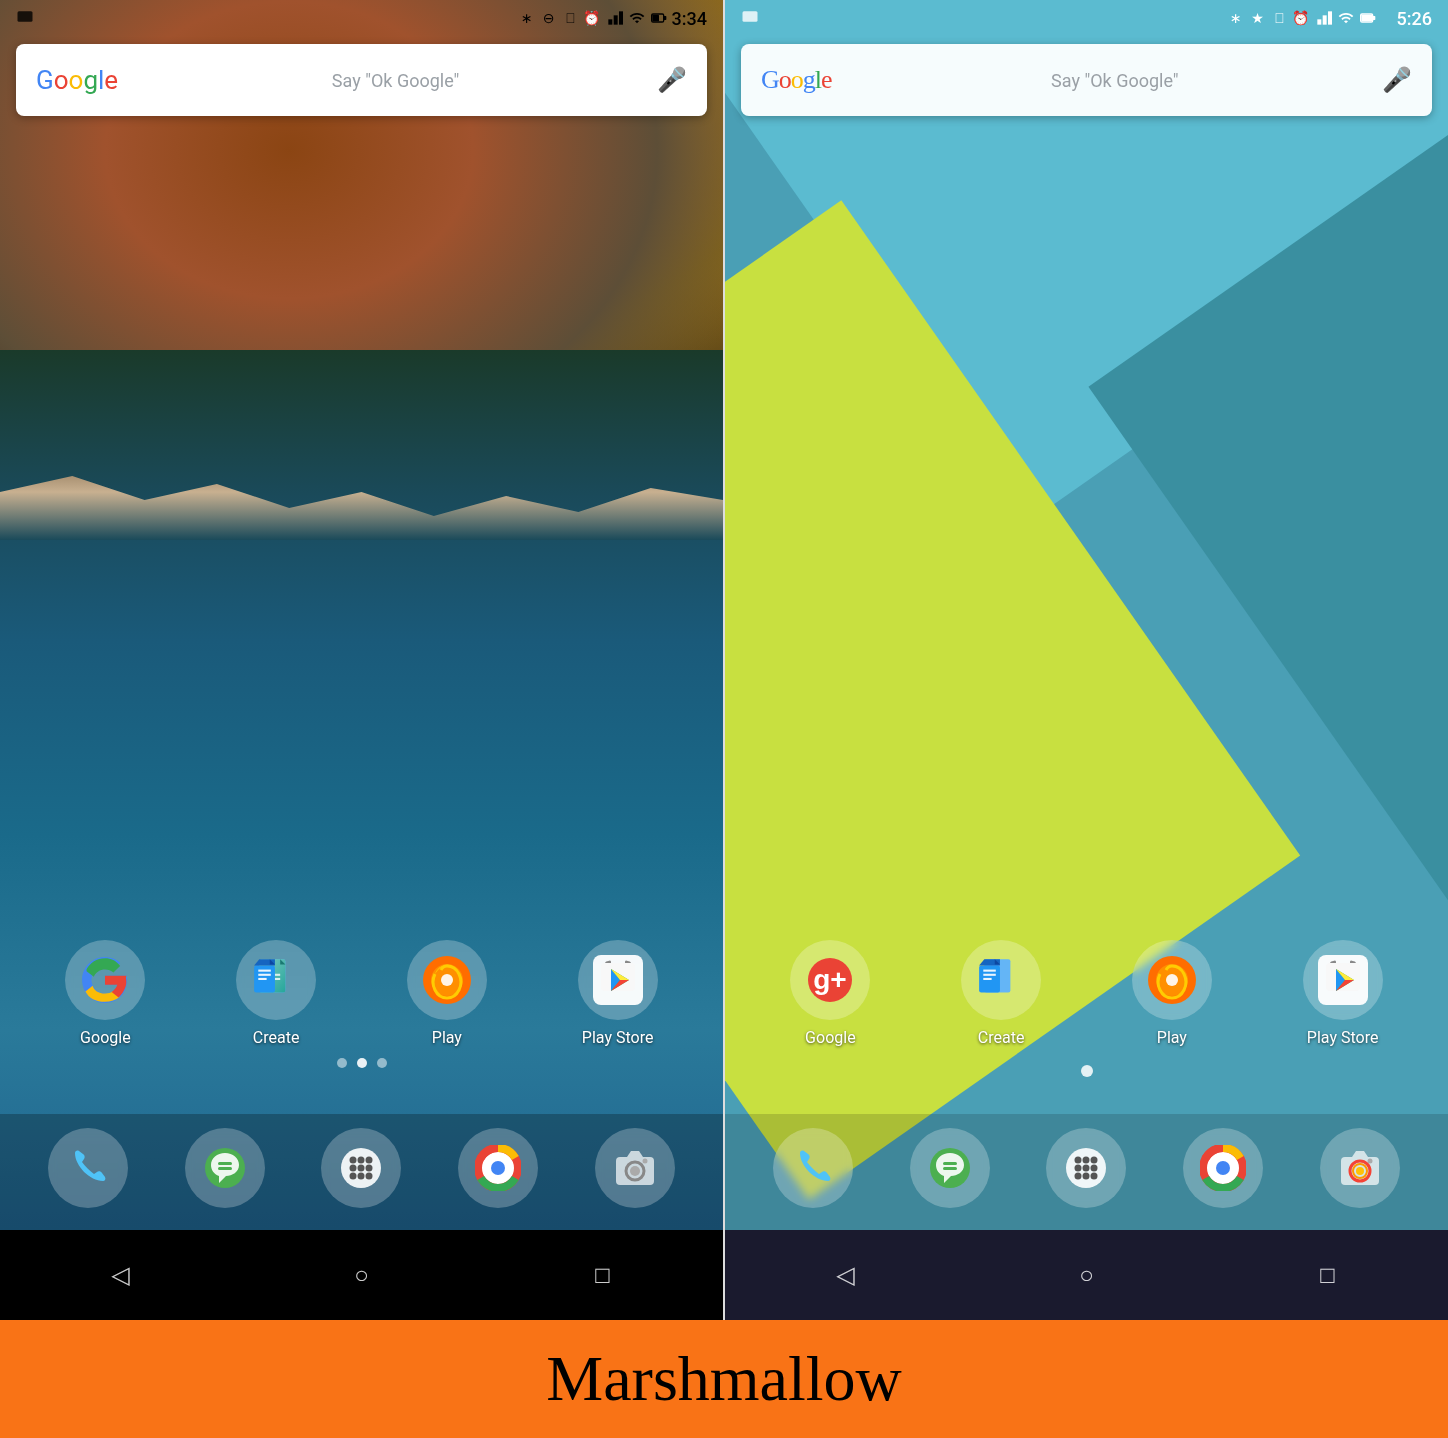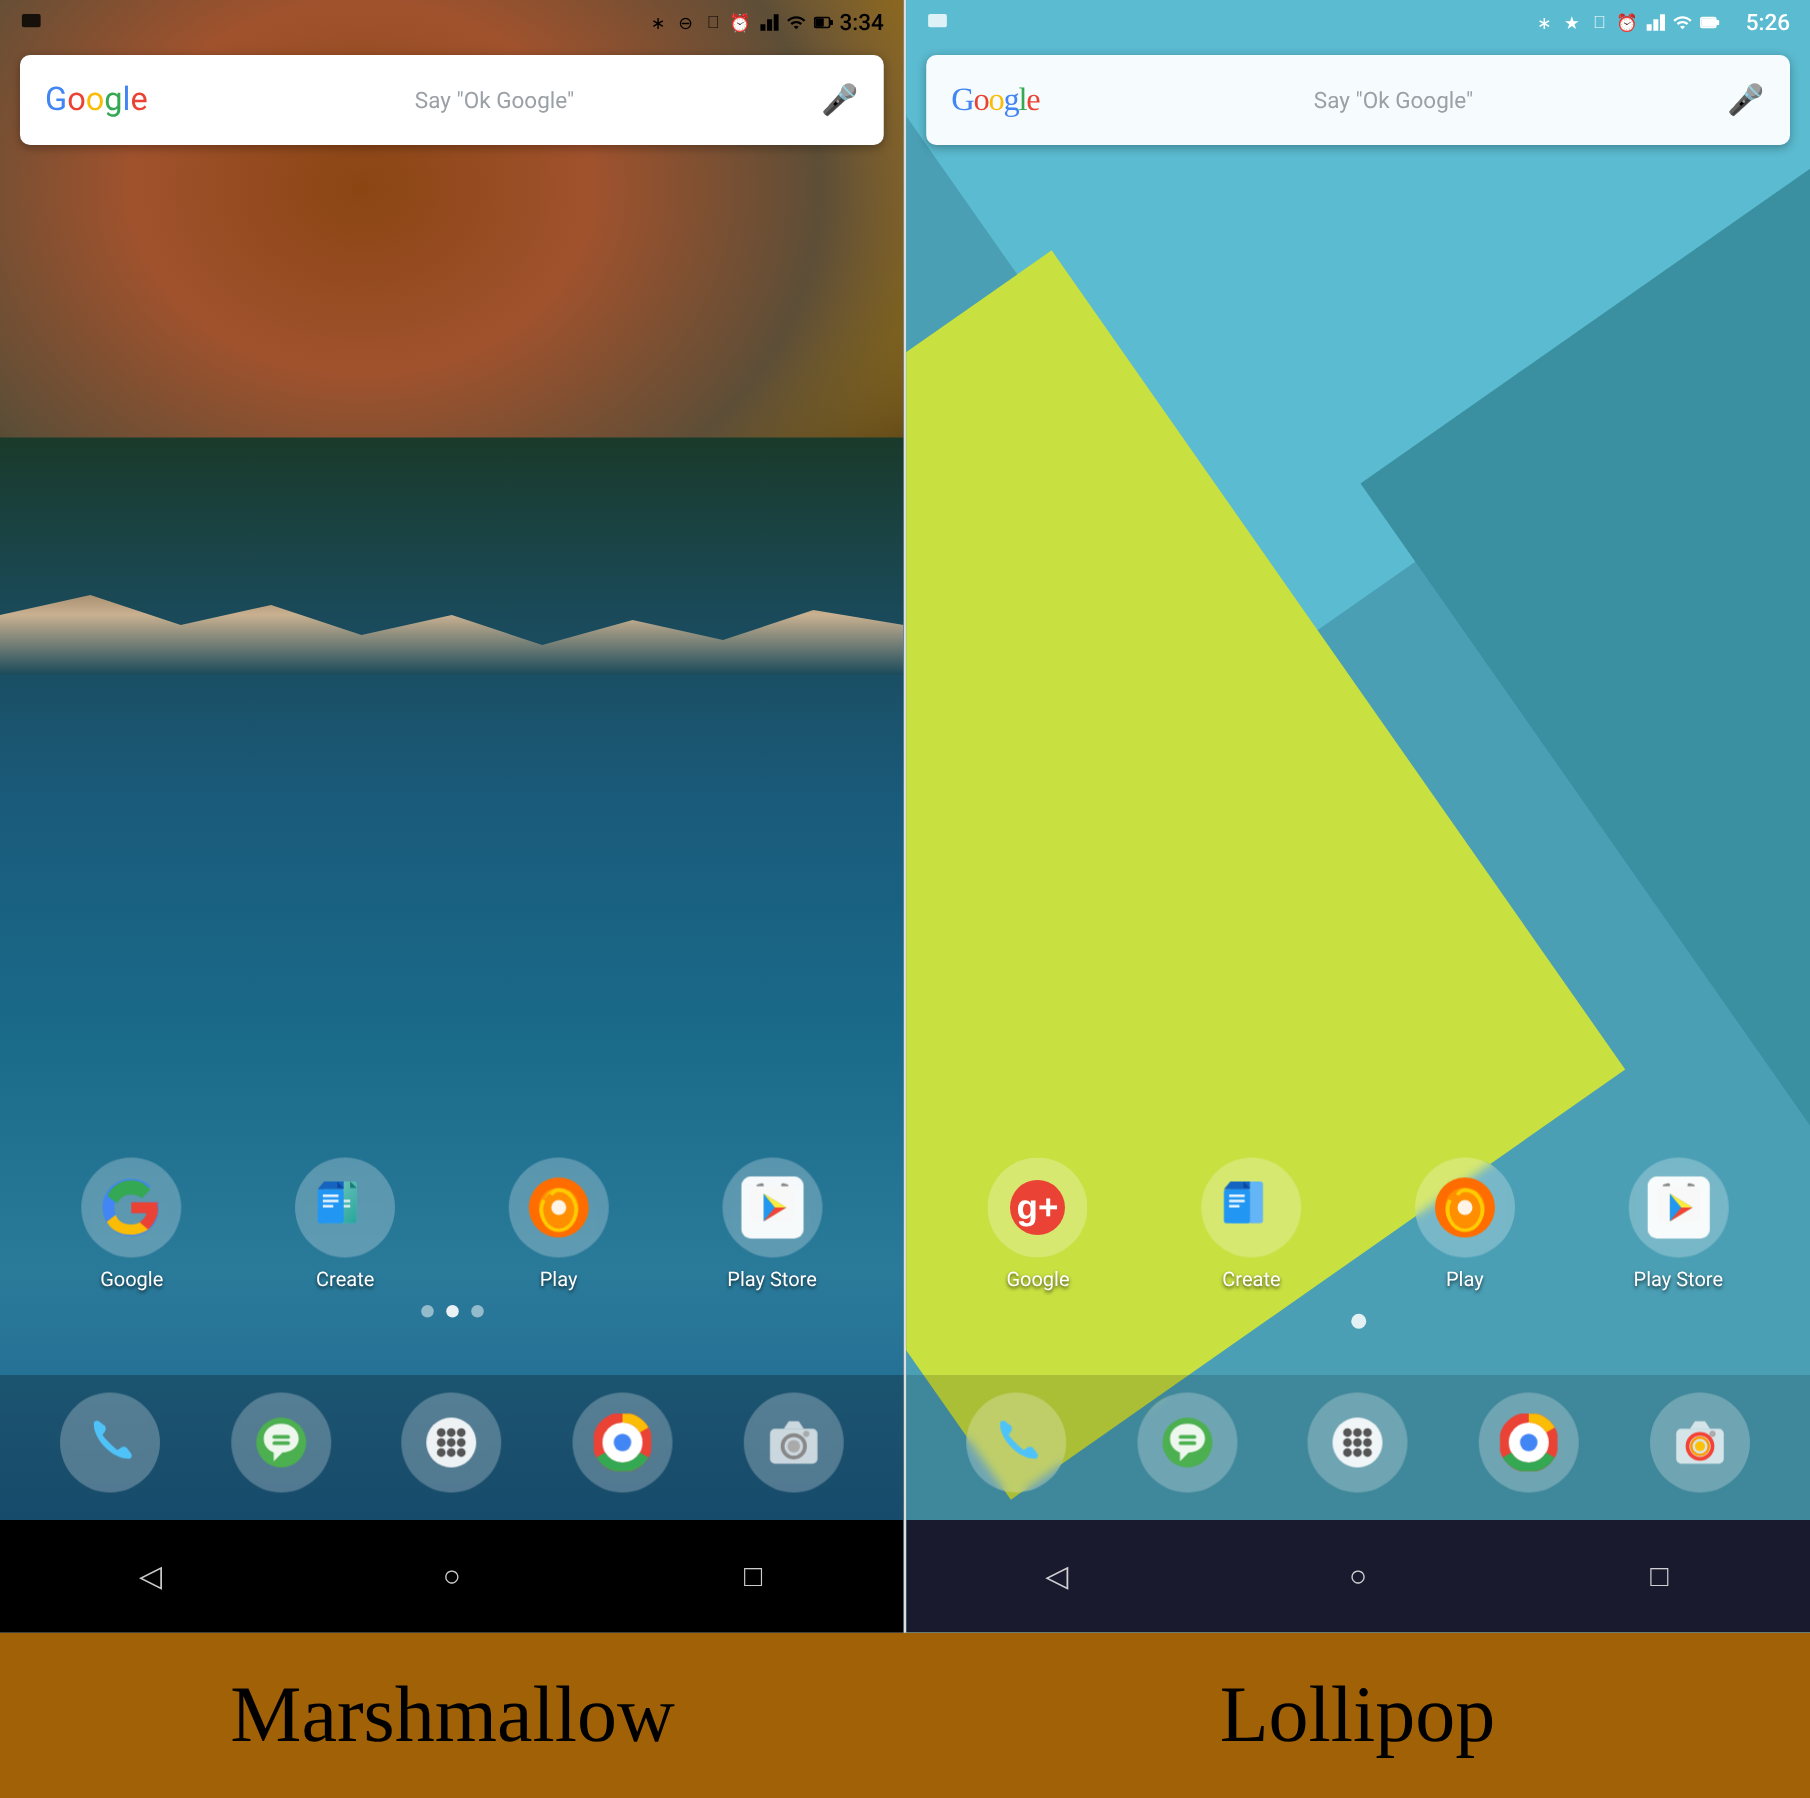--- a/index.html
+++ b/index.html
@@ -249,23 +249,23 @@
       opacity: 0.8;
       display: flex;
       align-items: center;
       justify-content: center;
       width: 60px;
       height: 60px;
     }
 
     
     .labels-row {
-      height: 132px;
-      display: flex;
-      background: #a16207;
+      height: 118px;
+      display: flex;
+      background: #f97316;
     }
 
     .label-cell {
       flex: 1;
       display: flex;
       align-items: center;
       justify-content: center;
     }
 
     .os-label {
@@ -720,17 +720,14 @@
         <div class="nav-btn">○</div>
         <div class="nav-btn">□</div>
       </div>
     </div>
   </div>
 
   <div class="labels-row">
     <div class="label-cell">
       <span class="os-label">Marshmallow</span>
     </div>
-    <div class="label-cell">
-      <span class="os-label">Lollipop</span>
-    </div>
   </div>
 </div>
 
 </body></html>

